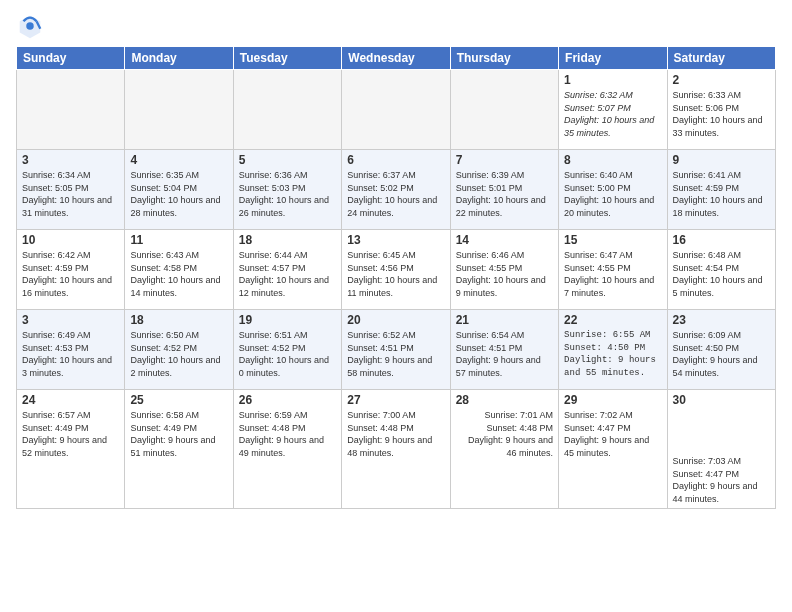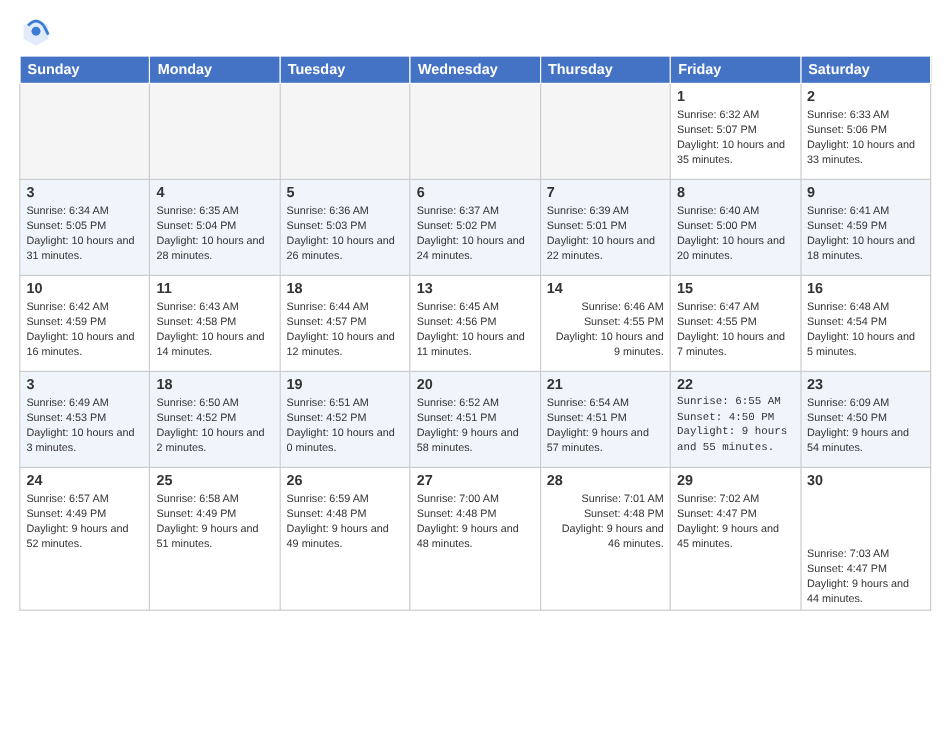--- a/index.html
+++ b/index.html
@@ -135,21 +135,21 @@
     </thead>
     <tbody id="calendar-body">
     <tr>
           <td class="empty"></td>
           <td class="empty"></td>
           <td class="empty"></td>
           <td class="empty"></td>
           <td class="empty"></td>
           <td>
             <div class="day-number">1</div>
-            <div class="day-info" style="white-space: pre-line;">Sunrise: 6:32 AM
+            <div class="day-info" style="white-space: pre-line; font-style: italic;">Sunrise: 6:32 AM
 Sunset: 5:07 PM
 Daylight: 10 hours and 35 minutes.</div>
           </td>
           <td>
             <div class="day-number">2</div>
             <div class="day-info" style="white-space: pre-line;">Sunrise: 6:33 AM
 Sunset: 5:06 PM
 Daylight: 10 hours and 33 minutes.</div>
           </td>
         </tr>
@@ -217,21 +217,21 @@
 Daylight: 10 hours and 12 minutes.</div>
           </td>
           <td>
             <div class="day-number">13</div>
             <div class="day-info" style="white-space: pre-line;">Sunrise: 6:45 AM
 Sunset: 4:56 PM
 Daylight: 10 hours and 11 minutes.</div>
           </td>
           <td>
             <div class="day-number">14</div>
-            <div class="day-info" style="white-space: pre-line; text-align: right;">Sunrise: 6:46 AM
+            <div class="day-info" style="white-space: pre-line;">Sunrise: 6:46 AM
 Sunset: 4:55 PM
 Daylight: 10 hours and 9 minutes.</div>
           </td>
           <td>
             <div class="day-number">15</div>
             <div class="day-info" style="white-space: pre-line;">Sunrise: 6:47 AM
 Sunset: 4:55 PM
 Daylight: 10 hours and 7 minutes.</div>
           </td>
           <td>

